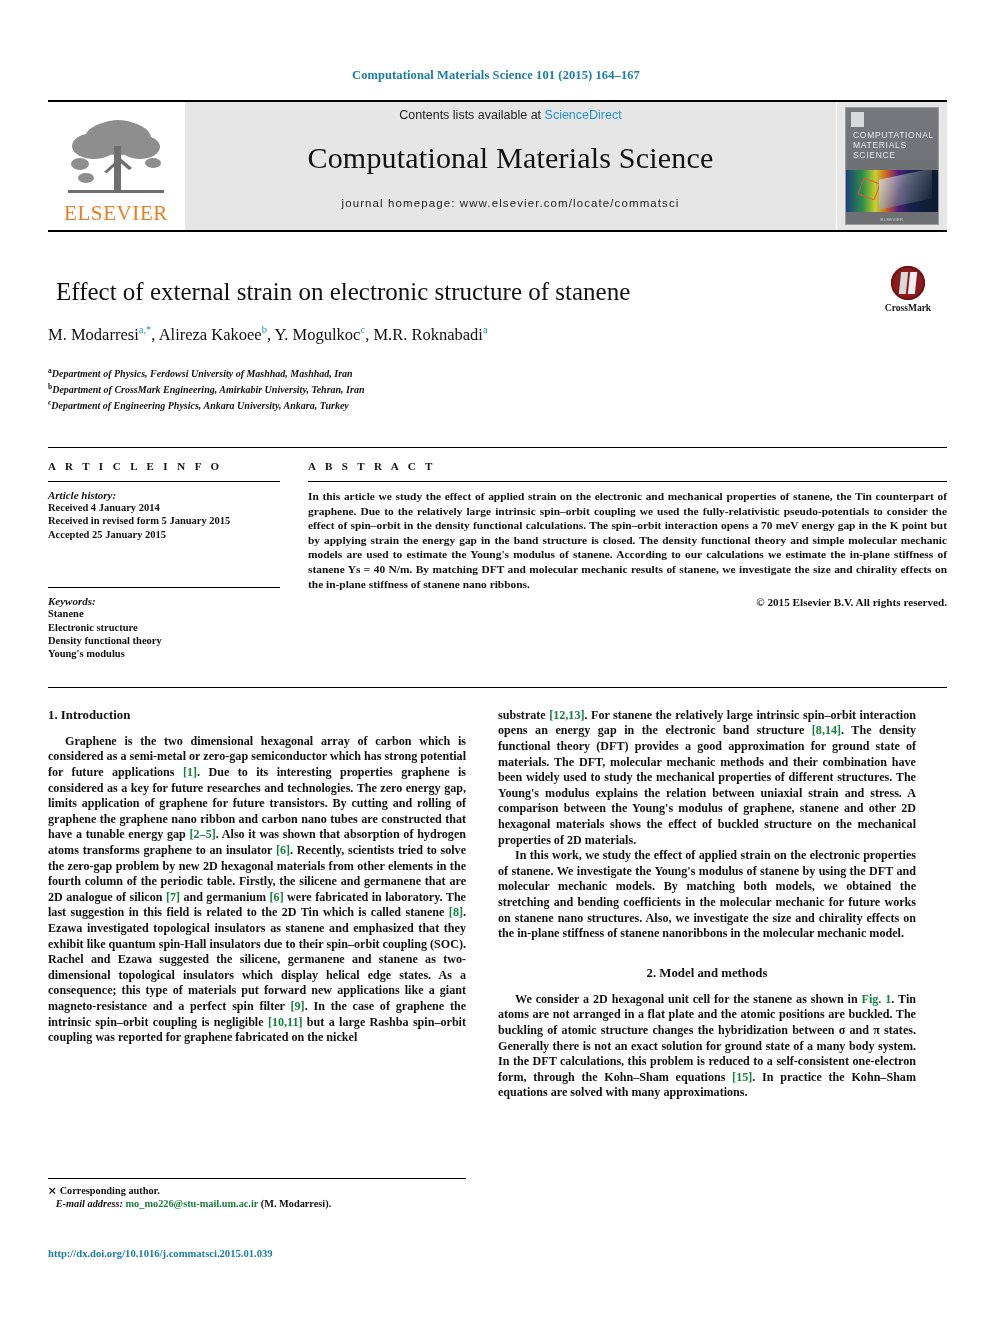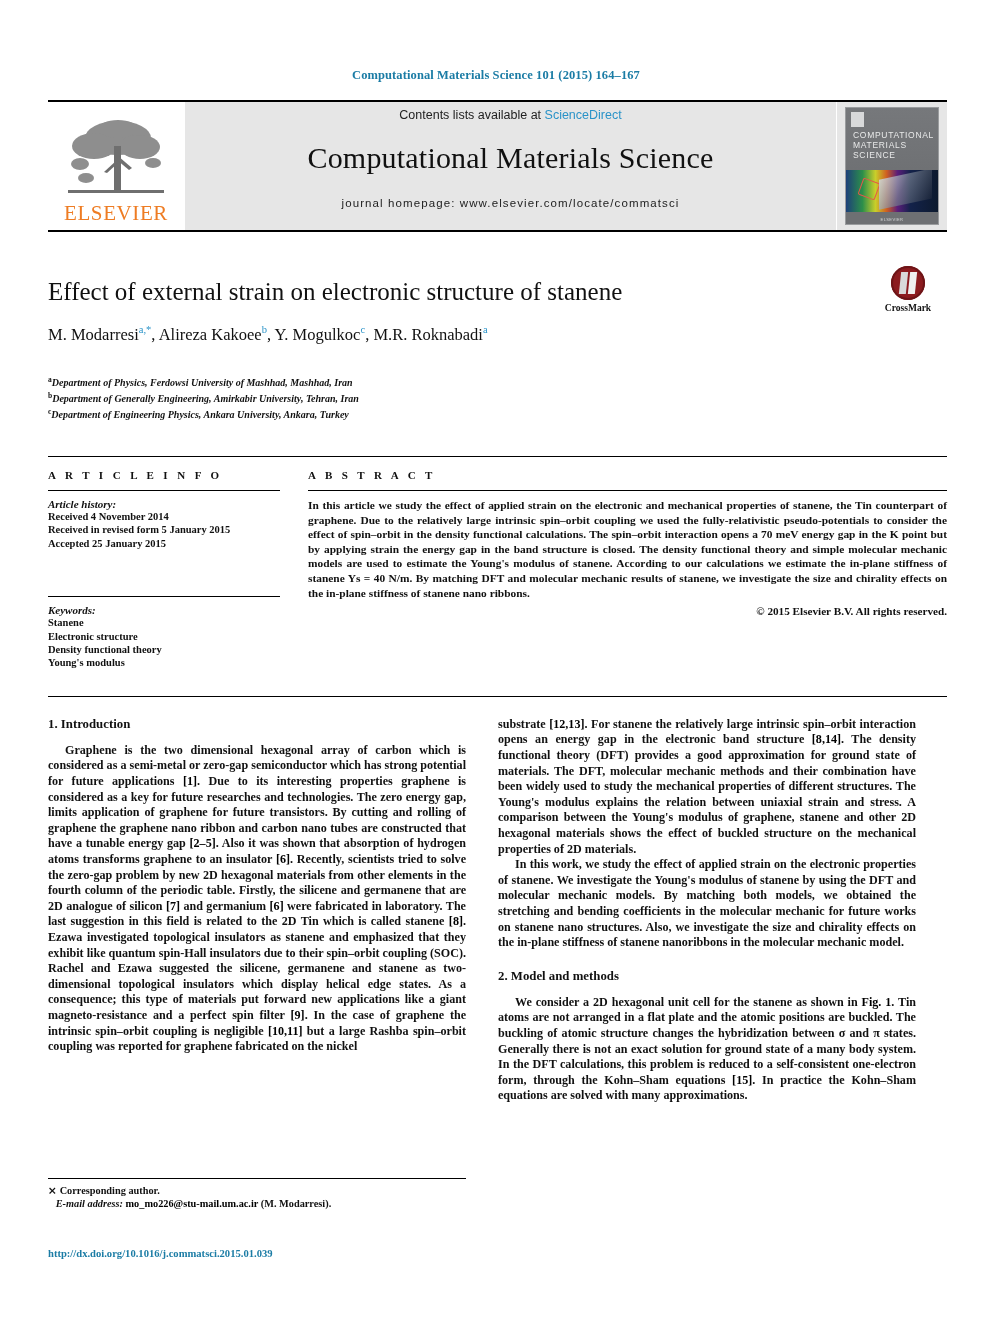--- a/index.html
+++ b/index.html
@@ -185,37 +185,37 @@
   
   .title-block {
     margin: 46px 48px 0 48px;
     position: relative;
   }
   .article-title {
     font-family: "Liberation Serif", serif;
     font-size: 25px;
     line-height: 1.15;
     color: #111;
-    margin: 0;
+    margin: 8px;
     font-weight: normal;
     max-width: 780px;
   }
   .authors {
     margin-top: 17px;
     font-family: Liberation Serif, serif;
     font-size: 16.5px;
     color: #111;
   }
   .authors sup {
     color: #2a93c8;
     font-size: 10.5px;
     vertical-align: super;
   }
   .affiliations {
-    margin-top: 30px;
+    margin-top: 21px;
     font-family: "Liberation Serif", serif;
     font-style: italic;
     font-size: 10px;
     line-height: 12.6px;
     color: #111;
     font-weight: bold;
   }
   .affiliations sup {
     font-style: normal;
     font-size: 7.5px;
@@ -337,35 +337,35 @@
     width: 418px;
     flex: 0 0 418px;
   }
   .sec-title {
     font-family: "Liberation Serif", serif;
     font-weight: bold;
     font-size: 12.8px;
     color: #111;
     margin: 0 0 11px 0;
   }
-  .sec-title.spaced { margin-top: 18px; }
+  .sec-title.spaced { margin-top: 24px; text-align: center; }
   p.body {
     font-family: "Liberation Serif", serif;
     font-size: 12.1px;
     line-height: 15.6px;
     text-align: justify;
     text-indent: 17px;
     margin: 0;
     color: #111;
     font-weight: bold;
     hyphens: auto;
   }
   p.body.cont { text-indent: 0; }
   a.cite, .cite {
-    color: #000000;
+    color: #15803d;
     text-decoration: none;
   }
 
   
   .footnote {
     position: absolute;
     left: 48px;
     top: 1178px;
     width: 418px;
     border-top: 1.1px solid #000;
@@ -470,32 +470,32 @@
 
     <div class="authors">
       <span>M. Modarresi</span><sup>a,*</sup>,
       <span>Alireza Kakoee</span><sup>b</sup>,
       <span>Y. Mogulkoc</span><sup>c</sup>,
       <span>M.R. Roknabadi</span><sup>a</sup>
     </div>
 
     <div class="affiliations">
       <div><sup>a</sup><span>Department of Physics, Ferdowsi University of Mashhad, Mashhad, Iran</span></div>
-      <div><sup>b</sup><span>Department of Generally Engineering, Amirkabir University, Tehran, Iran</span></div>
+      <div><sup>b</sup><span>Department of CrossMark Engineering, Amirkabir University, Tehran, Iran</span></div>
       <div><sup>c</sup><span>Department of Engineering Physics, Ankara University, Ankara, Turkey</span></div>
     </div>
   </div>
 
   <div class="info-abstract">
 
     <div class="col-info">
       <div class="sec-label">A R T I C L E    I N F O</div>
       <div class="rule"></div>
       <div class="info-head">Article history:</div>
-      <div class="info-line">Received 4 November 2014</div>
+      <div class="info-line">Received 4 January 2014</div>
       <div class="info-line">Received in revised form 5 January 2015</div>
       <div class="info-line">Accepted 25 January 2015</div>
 
       <div class="kw-block">
         <div class="rule"></div>
         <div class="info-head">Keywords:</div>
         <div class="info-line">Stanene</div>
         <div class="info-line">Electronic structure</div>
         <div class="info-line">Density functional theory</div>
         <div class="info-line">Young's modulus</div>

